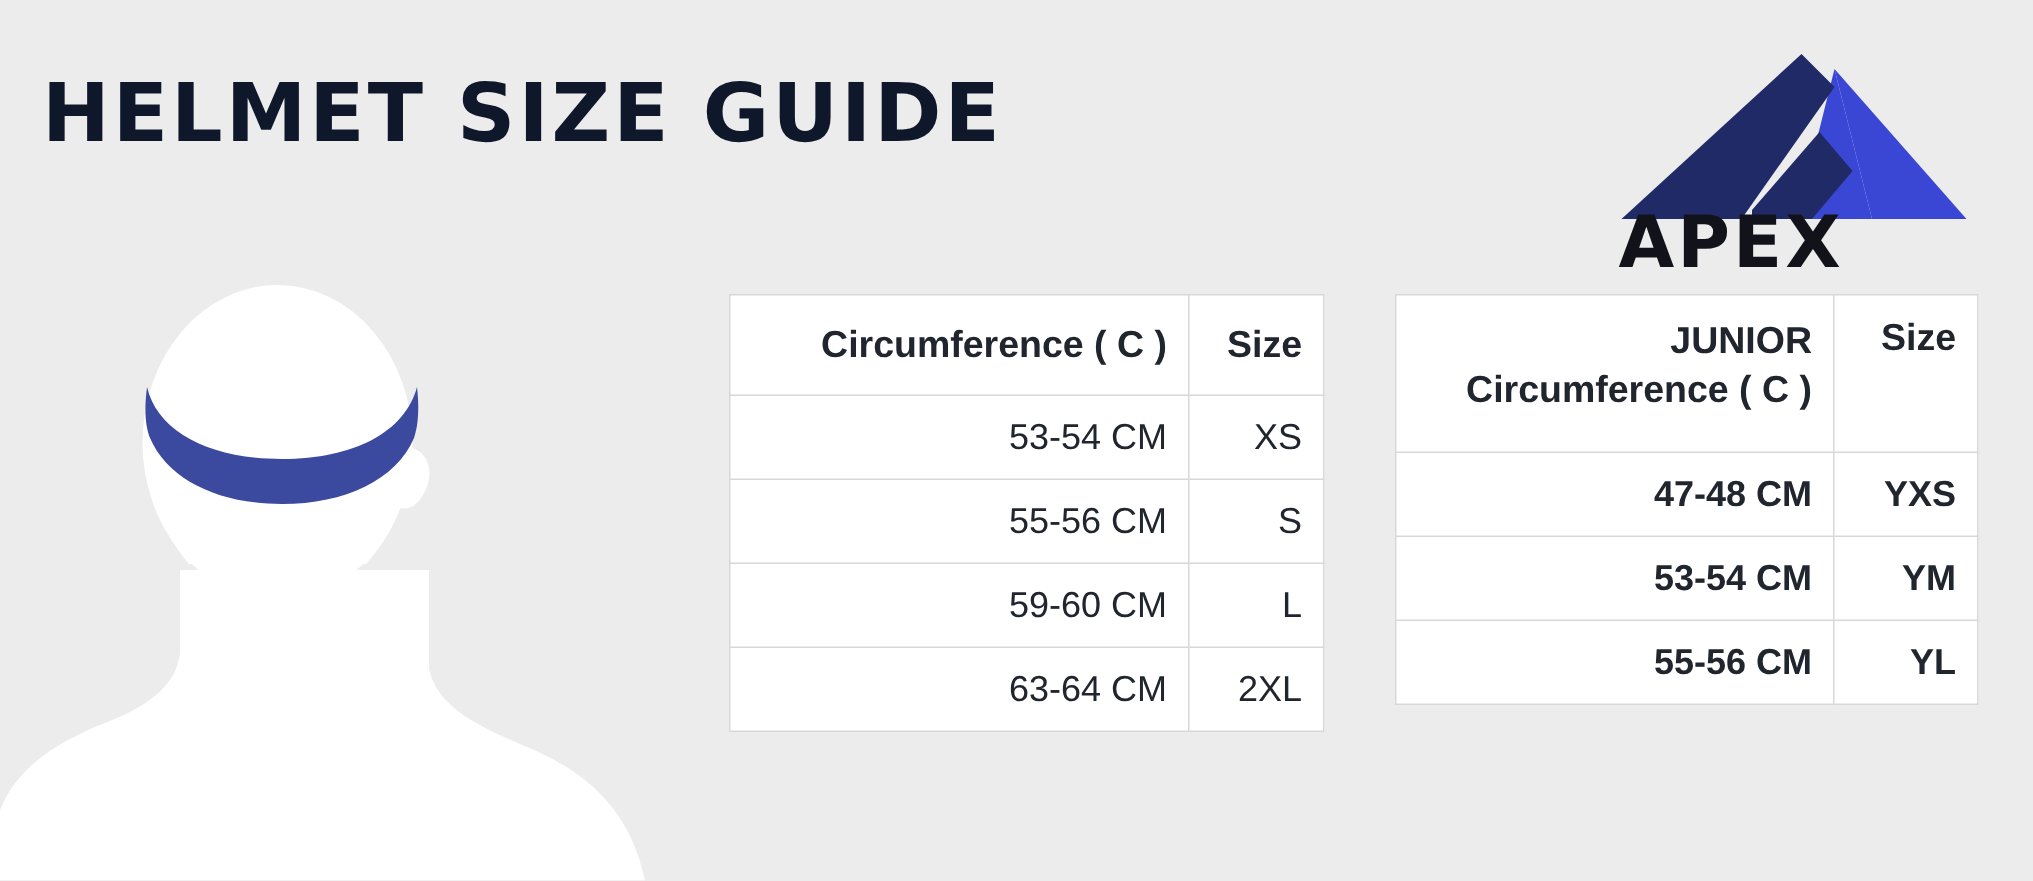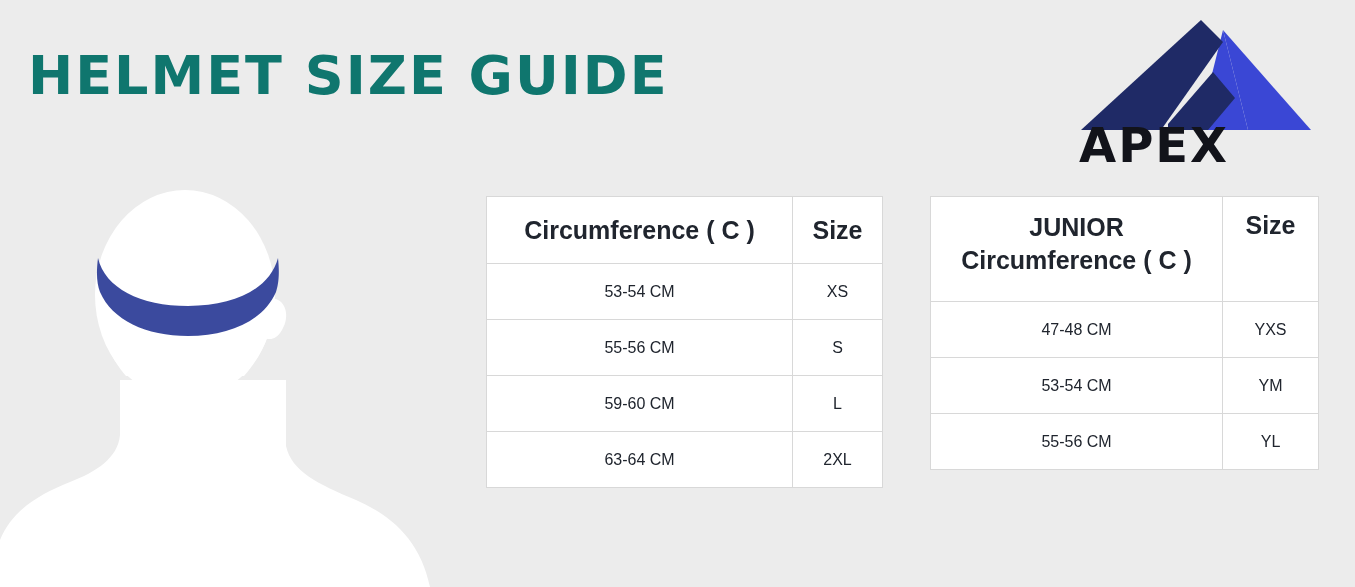--- a/index.html
+++ b/index.html
@@ -16,31 +16,31 @@
   }
 
   
   .page-title {
     position: absolute;
     left: 28px;
     top: 44px;
     font-size: 54px;
     font-weight: 700;
     letter-spacing: 2px;
-    color: #0f766e;
+    color: #0f172a;
     font-family: "DejaVu Sans", sans-serif;
     text-transform: uppercase;
     white-space: nowrap;
   }
 
   
   .logo {
     position: absolute;
     right: 42px;
-    top: 12px;
+    top: 28px;
     width: 240px;
     height: 155px;
   }
   .logo svg { display: block; }
 
   
   .head-figure {
     position: absolute;
     left: 0px;
     top: 180px;
@@ -56,51 +56,51 @@
     border-collapse: collapse;
   }
   table.size-table {
     border-collapse: collapse;
     background: #ffffff;
     table-layout: fixed;
   }
   table.size-table th,
   table.size-table td {
     border: 1px solid #d8d8d8;
-    text-align: center;
+    text-align: right;
     color: #20252e;
     font-family: "Liberation Sans", sans-serif;
     vertical-align: middle;
   }
   table.size-table th {
     font-size: 25px;
     font-weight: 700;
     padding: 12px 14px;
   }
   table.size-table td {
-    font-size: 16px;
+    font-size: 24px;
     font-weight: 400;
     padding: 11px 14px;
   }
 
   
   #adult-table-wrap { left: 486px; top: 196px; }
   #adult-table { width: 396px; }
   #adult-table .col-circ { width: 306px; }
   #adult-table .col-size { width: 90px; }
   #adult-table th { height: 42px; }
   #adult-table td { height: 33px; }
 
   
   #junior-table-wrap { left: 930px; top: 196px; }
   #junior-table { width: 388px; }
   #junior-table .col-circ { width: 292px; }
   #junior-table .col-size { width: 96px; }
   #junior-table th { height: 78px; vertical-align: top; padding-top: 14px; }
-  #junior-table td { height: 33px; }
+  #junior-table td { height: 33px; font-weight: bold; }
   #junior-table th .junior-head-line { display: block; line-height: 1.32; }
   #junior-table th.size-head { vertical-align: top; }
 </style>
 </head>
 <body>
 
 <div class="page-title">HELMET SIZE GUIDE</div>
 
 <div class="logo">
   <svg width="240" height="155" viewBox="0 0 240 155" xmlns="http://www.w3.org/2000/svg">

